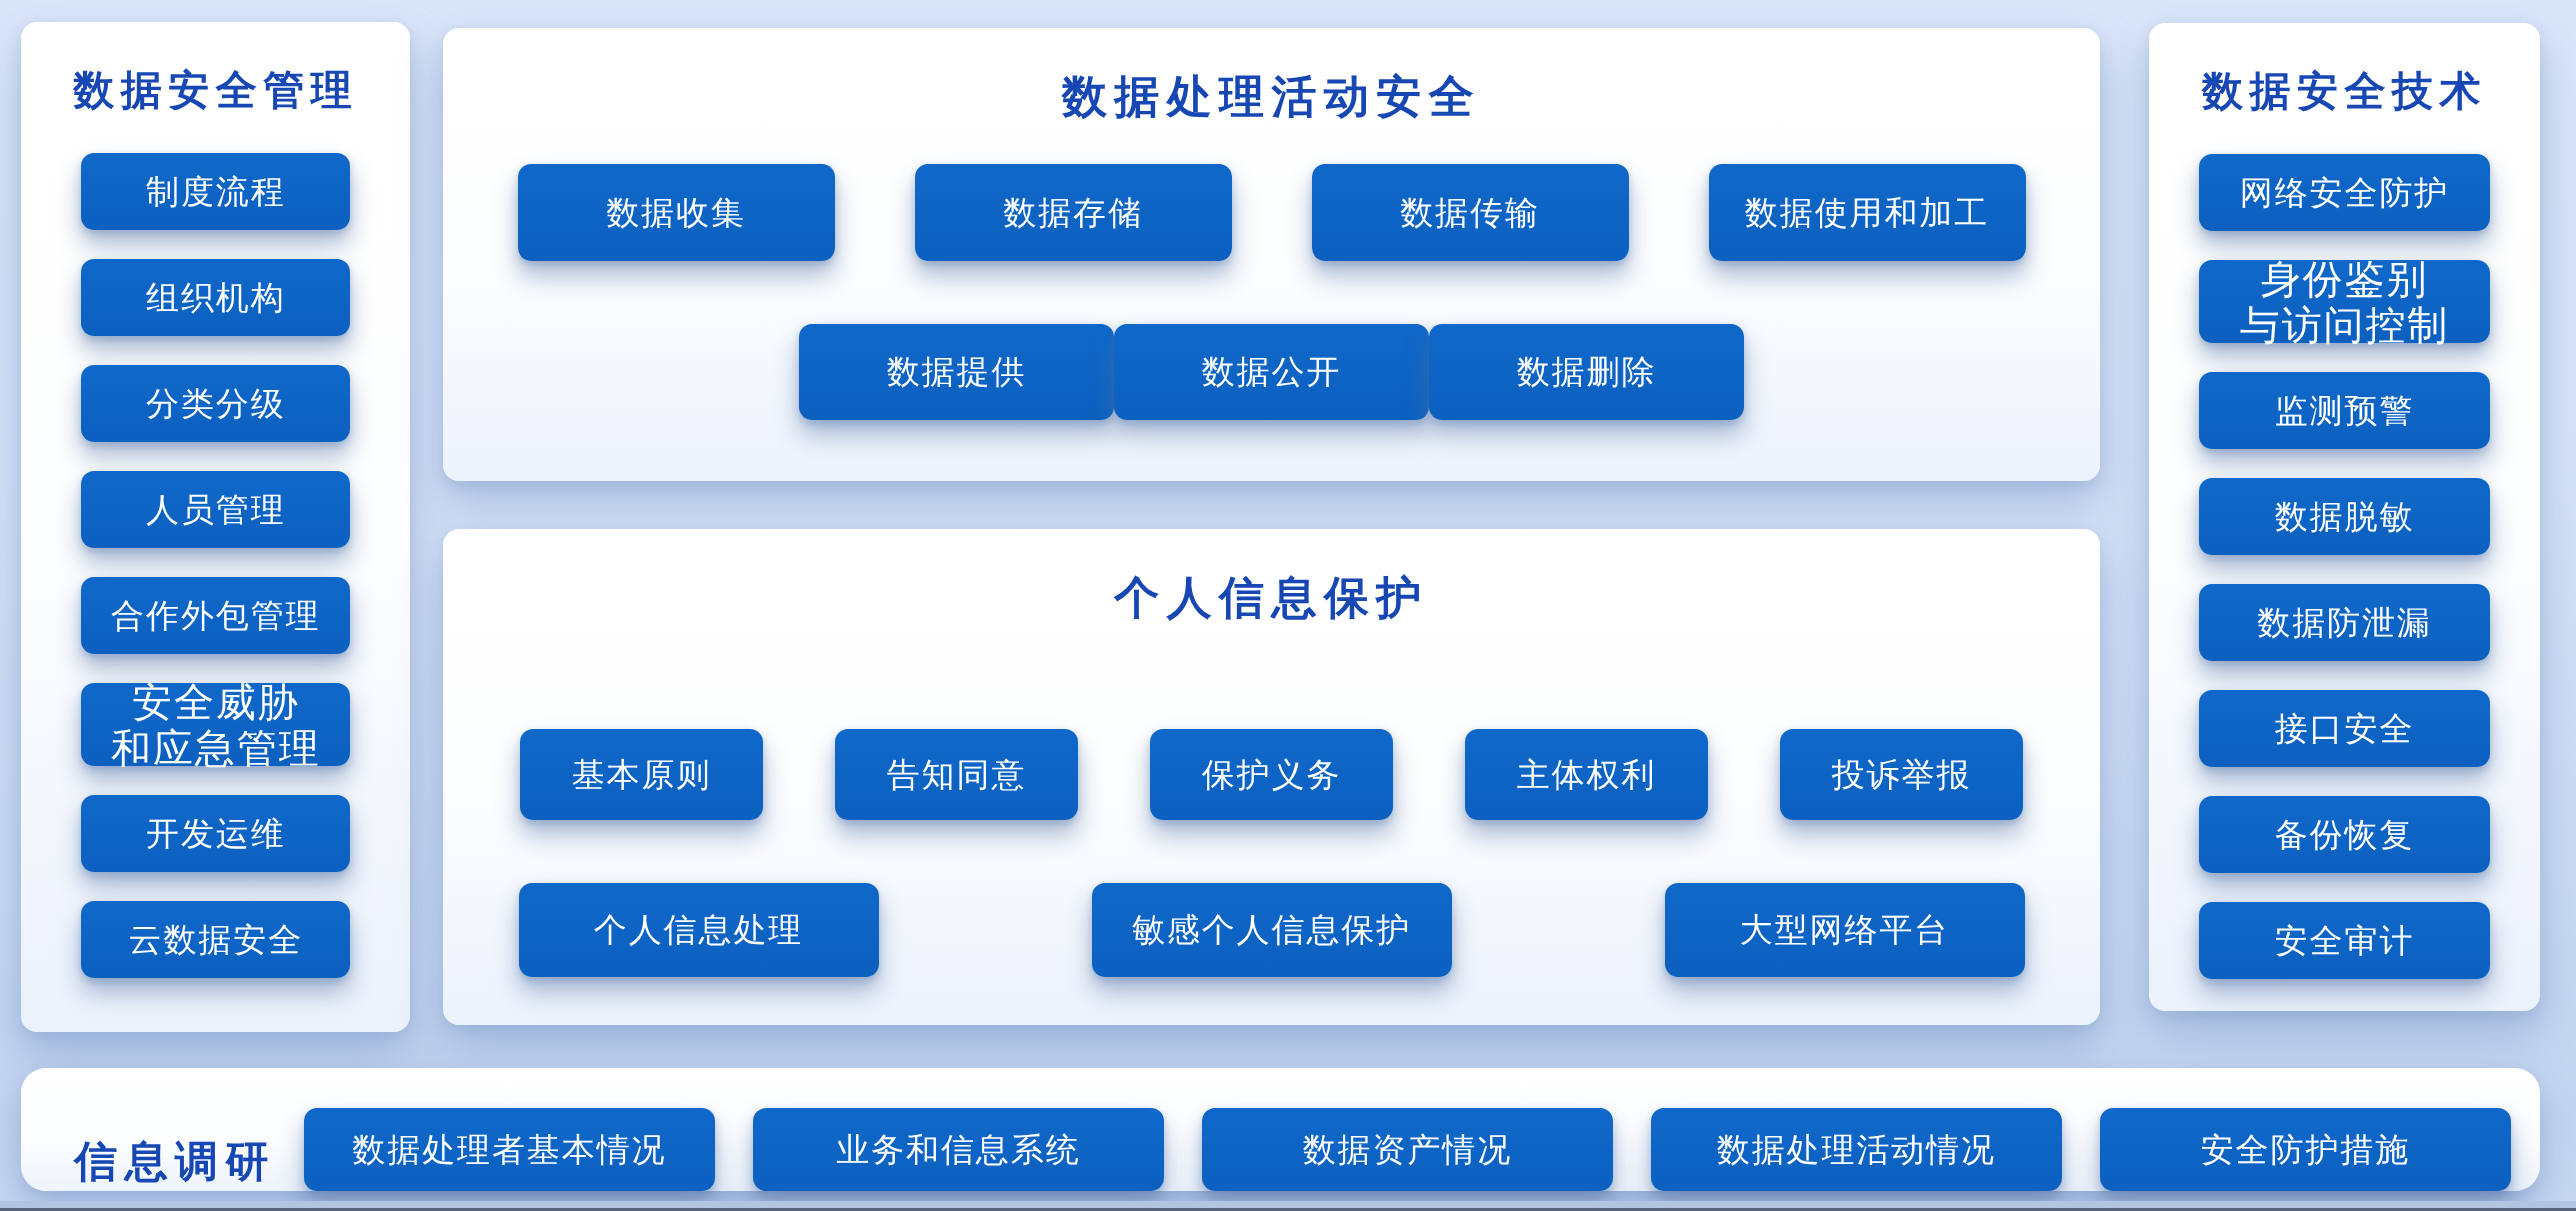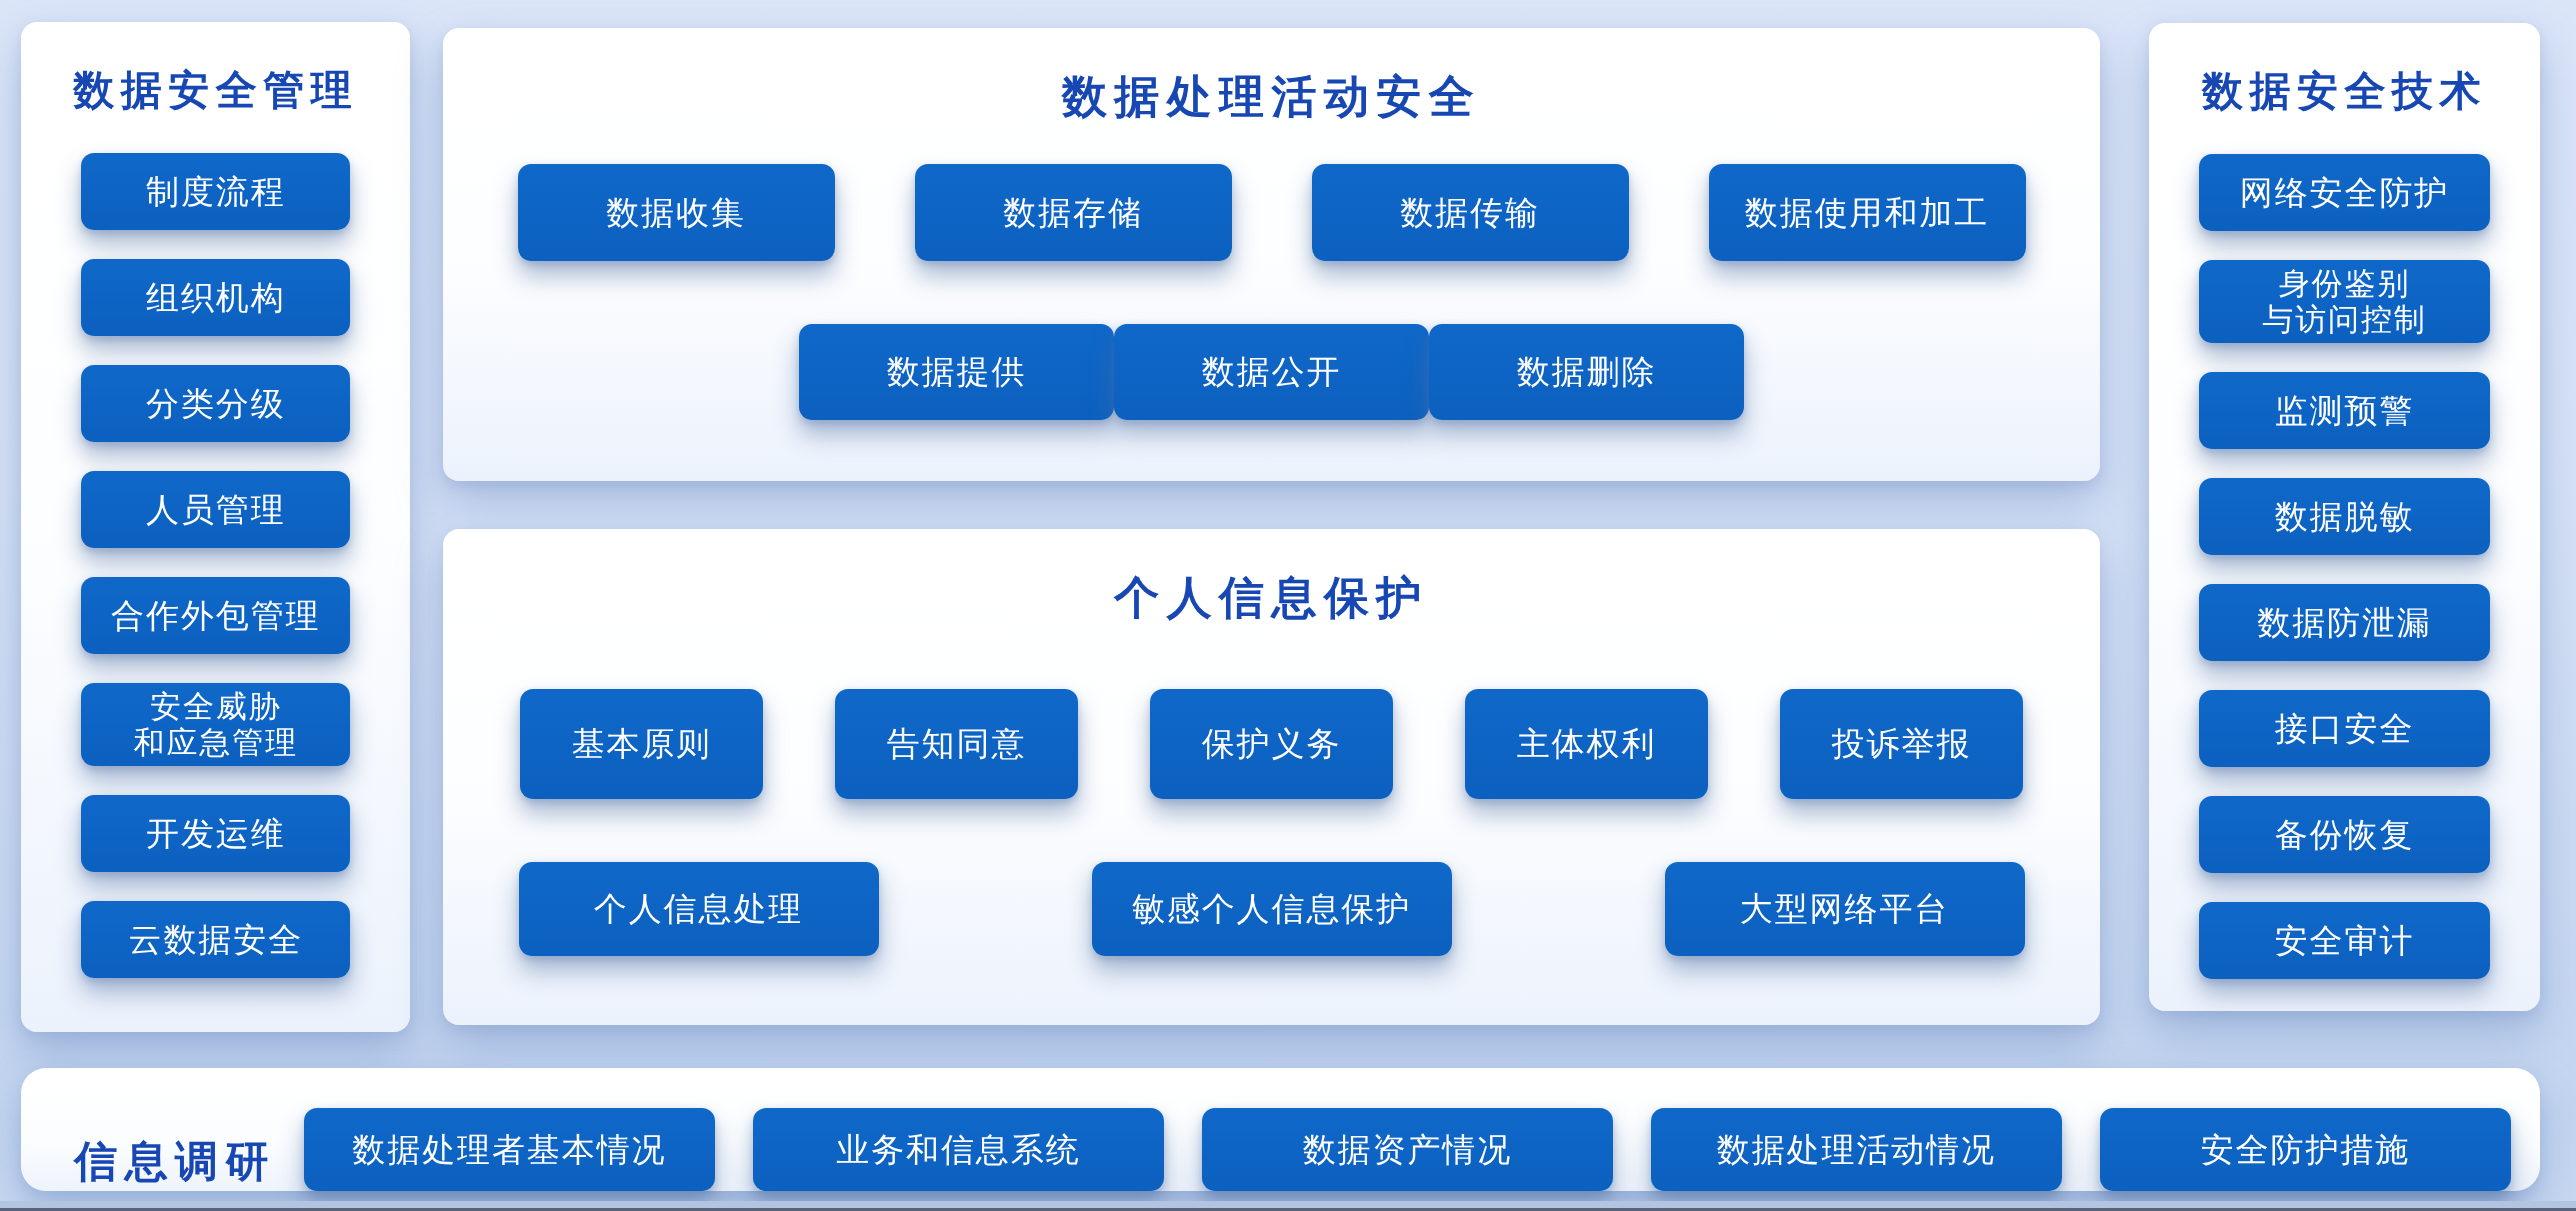--- a/index.html
+++ b/index.html
@@ -25,28 +25,28 @@
   .side-items{display:flex;flex-direction:column;align-items:center;gap:29px;margin-top:35px;}
   .node{
     background:linear-gradient(180deg,#0f68c9 0%,#0c60bf 100%);
     color:#ffffff;border-radius:13px;
     display:flex;align-items:center;justify-content:center;text-align:center;
     font-size:33px;line-height:1.15;white-space:pre-line;letter-spacing:1.9px;
     box-shadow:0 15px 24px rgba(84,115,165,.48),0 3.7px 7.4px rgba(84,115,165,.28);
   }
   .side-btn{width:269px;height:77px;}
   .panel-technology .side-btn{width:291px;}
-  .node.two-line{height:83px;font-size:31px;}
+  .node.two-line{height:83px;font-size:40px;}
   .row{display:flex;justify-content:center;}
   .row-proc-1{margin-top:37px;gap:80px;}
   .row-proc-1 .node{width:317px;height:97px;}
   .row-proc-2{margin-top:63px;}
   .row-proc-2 .node{width:315px;height:96px;}
   .row-pers-1{margin-top:61px;gap:72px;}
-  .row-pers-1 .node{width:243px;height:110px;}
+  .row-pers-1 .node{width:243px;height:91px;margin-top:40px;}
   .row-pers-2{margin-top:63px;gap:213px;}
   .row-pers-2 .node{width:360px;height:94px;}
   #panel-management{left:21.3px;top:22px;width:389px;height:1010px;}
   #panel-processing{left:443px;top:28px;width:1657px;height:453px;}
   #panel-personal{left:443px;top:529px;width:1657px;height:496px;}
   #panel-technology{left:2149px;top:23px;width:391px;height:988px;}
   #panel-survey{
     left:21.3px;top:1068px;width:2519px;height:123px;border-radius:25px;
     display:flex;align-items:flex-end;
     background:linear-gradient(180deg,#ffffff 0%,#fbfdff 60%,#eef4fc 100%);

